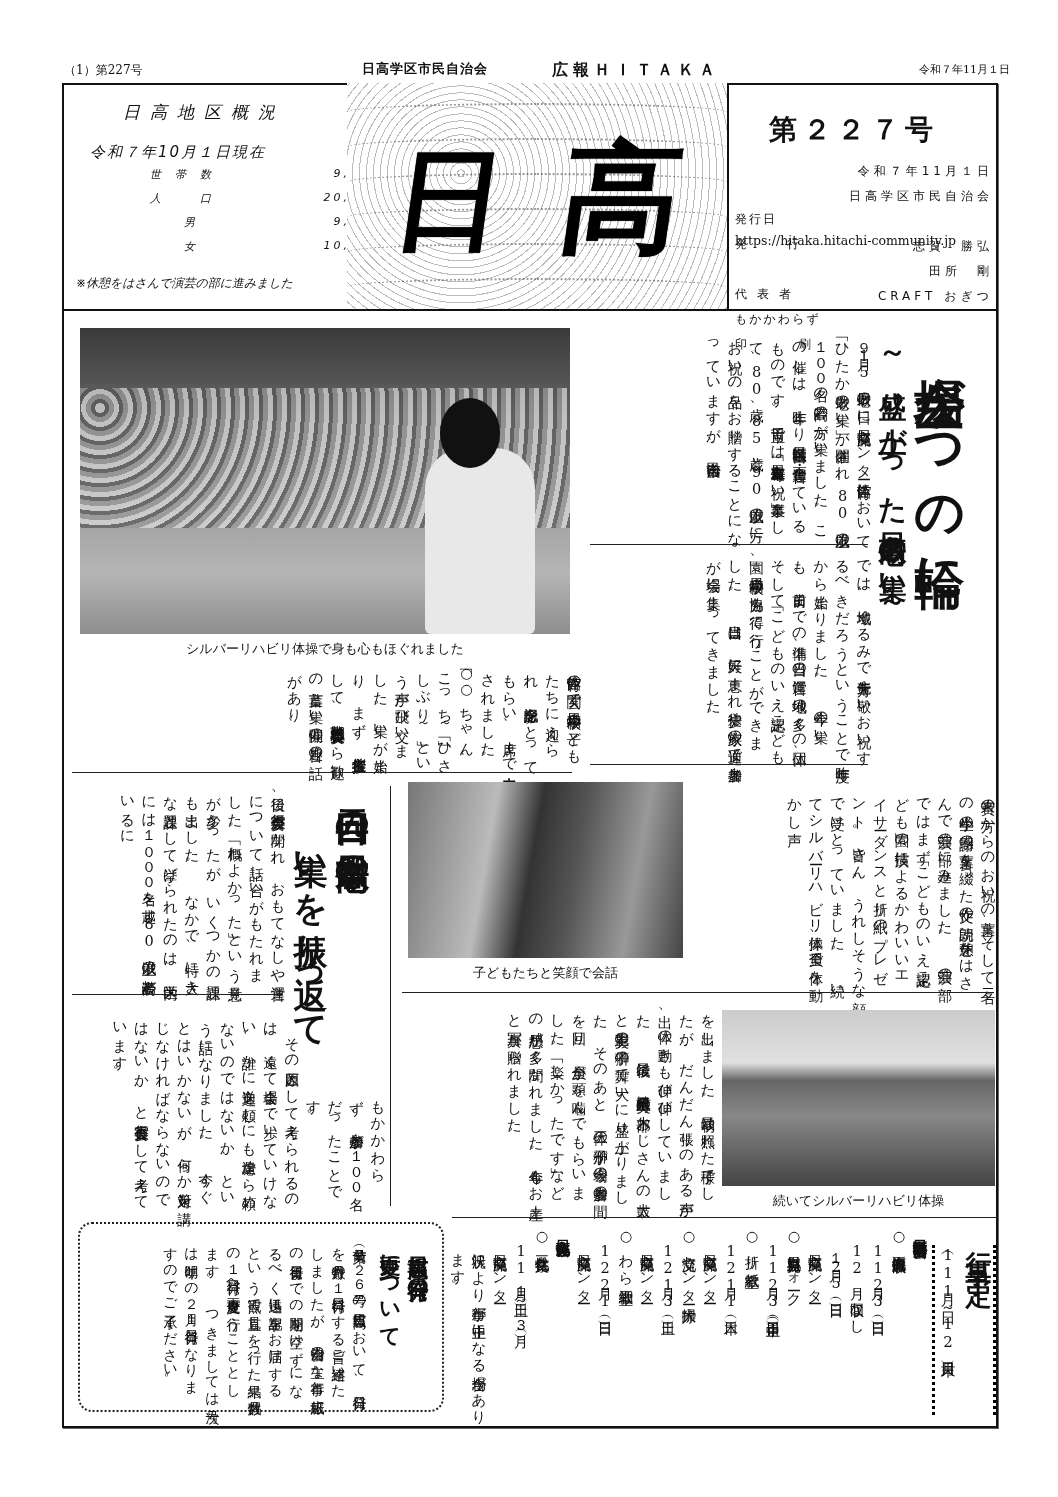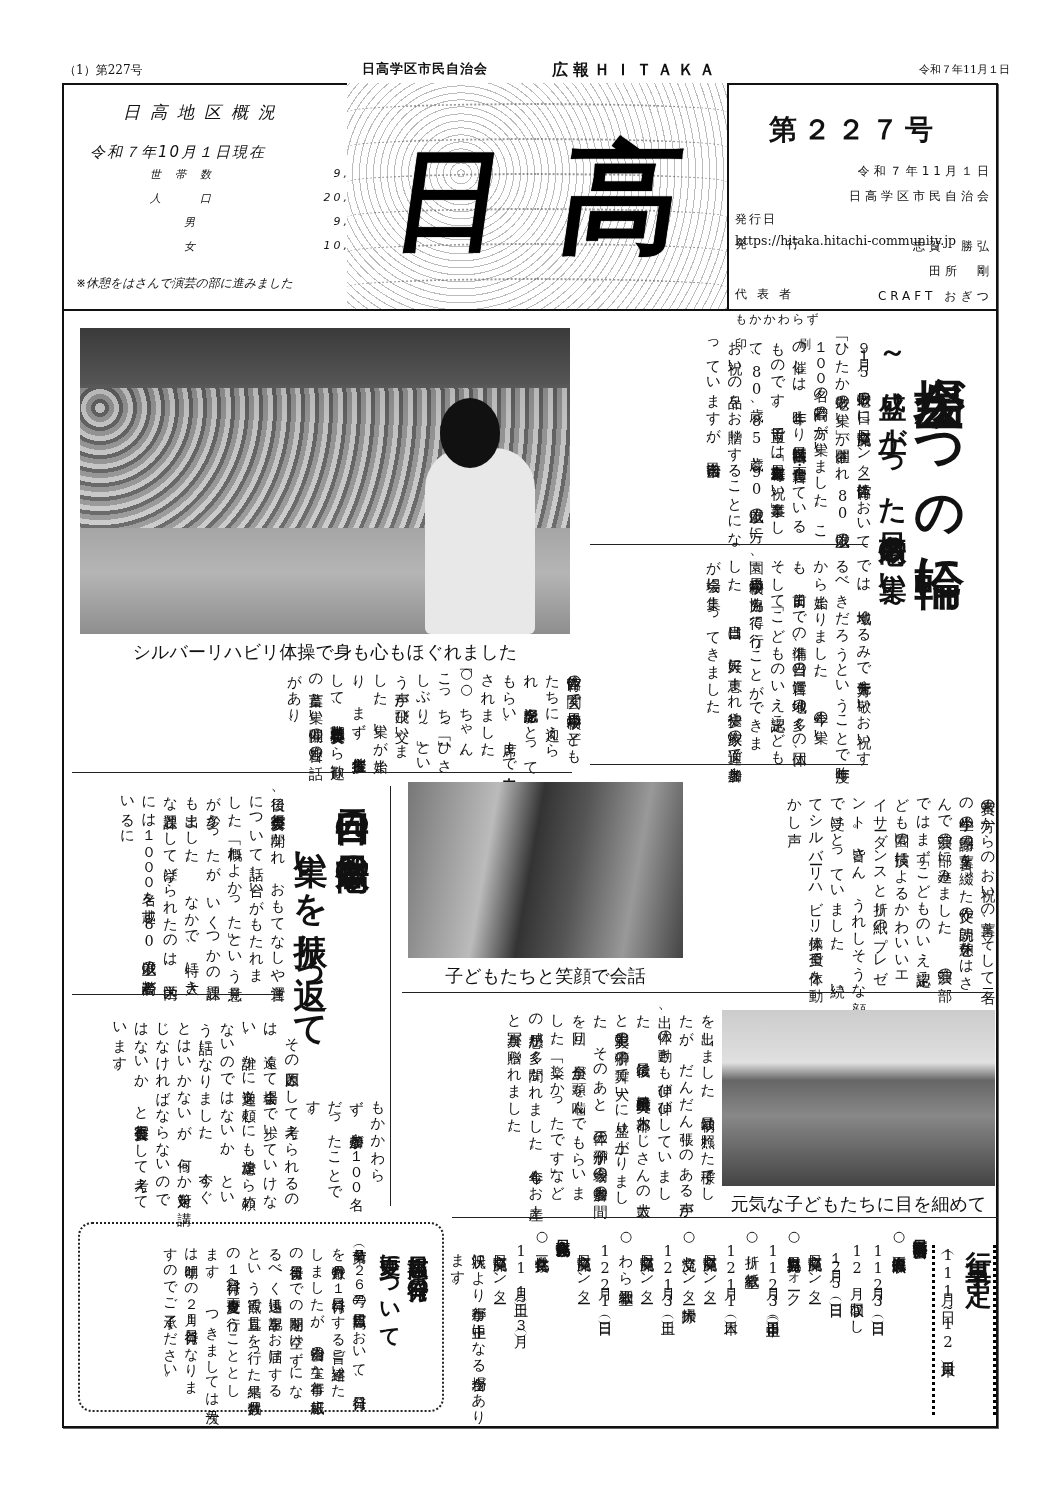--- a/index.html
+++ b/index.html
@@ -47,21 +47,21 @@
   .photo1 { left: 80px; top: 328px; width: 490px; height: 306px;
     background: linear-gradient(180deg, #3a3a3a 0%, #555 18%, #7d7d7d 30%, #9a9a9a 55%, #b5b5b5 80%, #8e8e8e 100%); }
   .photo1 .crowd { position: absolute; left: 0; top: 60px; width: 100%; height: 140px;
     background: repeating-radial-gradient(circle at 20px 20px, #ddd 0 5px, #555 5px 9px, #999 9px 14px); opacity: .7; }
   .photo1 .person { position: absolute; left: 345px; top: 120px; width: 110px; height: 186px; background: #e8e8e8; border-radius: 40px 40px 6px 6px; }
   .photo1 .head { position: absolute; left: 360px; top: 70px; width: 60px; height: 70px; background: #111; border-radius: 50%; }
   .photo2 { left: 408px; top: 782px; width: 275px; height: 176px;
     background: linear-gradient(100deg, #777 0%, #bbb 30%, #333 45%, #555 60%, #999 80%, #444 100%); }
   .photo3 { left: 722px; top: 1010px; width: 273px; height: 176px;
     background: linear-gradient(180deg, #ccc 0%, #e0e0e0 30%, #666 40%, #888 60%, #444 100%); }
-  .caption { font-family: "DejaVu Sans", sans-serif; font-size: 18px; text-align: center; }
+  .caption { font-family: "DejaVu Sans", sans-serif; font-size: 13px; text-align: center; }
 
   .rule { background: #222; height: 1px; }
   .vrule { background: #222; width: 1px; }
 
   
   .body { font-family: "DejaVu Serif", serif; font-size: 14.5px; line-height: 21.5px; letter-spacing: 0.6px; }
   .headline-big { font-family: "DejaVu Sans", sans-serif; font-weight: bold; font-size: 50px; letter-spacing: 2px; line-height: 56px; }
   .headline-sub { font-family: "DejaVu Serif", serif; font-weight: bold; font-size: 28px; letter-spacing: 2px; line-height: 32px; }
   .headline-2 { font-family: "DejaVu Sans", sans-serif; font-weight: bold; font-size: 34px; line-height: 42px; letter-spacing: 1px; }
 
@@ -166,21 +166,21 @@
 <div class="abs rule" style="left:72px; top:772px; width:500px;"></div>
 
 <div class="abs vt body" style="left:692px; top:788px; width:306px; height:205px;">来賓の方からのお祝いの言葉、そして二名の小学生の感謝の言葉を綴った作文の朗読、休憩をはさんで演芸の部に進みました。　演芸の部ではまず「こどものいえ認定こども園」の演技によるかわいいエイサーダンスと折り紙のプレゼント。皆さん、うれしそうな顔で受けとっていました。　続いてシルバーリハビリ体操、全員で体を動かし声</div>
 
 <div class="abs photo photo2"></div>
 <div class="abs caption" style="left:408px; top:964px; width:275px;">子どもたちと笑顔で会話</div>
 <div class="abs rule" style="left:402px; top:992px; width:592px;"></div>
 
 <div class="abs vt body" style="left:400px; top:1004px; width:318px; height:205px;">を出しました。最初は照れた様子でしたが、だんだん張りのある声が出、体の動きも伸び伸びしていました。　最後は、埼玉県美里町の木部おじさんの太鼓と美里彩の獅子の舞で大いに盛り上がりました。そのあと、三体の獅子が会場の参加者の間を回り、全員が頭を噛んでもらいました。「楽しかったです」などの感想が多く聞かれました。今年もお土産と写真が贈られました。</div>
 <div class="abs photo photo3"></div>
-<div class="abs caption" style="left:722px; top:1192px; width:273px;">元気な子どもたちに目を細めて</div>
+<div class="abs caption" style="left:722px; top:1192px; width:273px;">続いてシルバーリハビリ体操</div>
 
 <div class="abs vrule" style="left:390px; top:786px; height:420px;"></div>
 <div class="abs vt headline-2" style="left:332px; top:786px; height:330px;">二回目の日高敬老の</div>
 <div class="abs vt headline-2" style="left:290px; top:828px; height:290px;">集いを振り返って</div>
 <div class="abs vt body" style="left:72px; top:786px; width:216px; height:205px;">後日、実行委員会が開かれ、おもてなしや運営について話し合いがもたれました。「概ねよかった」という意見が多かったが、いくつかの課題も出ました。　なかで、特に大きな課題として挙げられたのは、学区内には１０００名を越す80歳以上の高齢者がいるに</div>
 <div class="abs rule" style="left:72px; top:994px; width:210px;"></div>
 <div class="abs vt body" style="left:306px; top:1090px; width:82px; height:112px;">もかかわらず、参加者が１００名だったことです。</div>
 <div class="abs vt body" style="left:72px; top:1012px; width:230px; height:196px;">　その原因として考えられるのは、遠くて会場まで歩いていけない、誰かに送迎を頼むにも遠慮から頼めないのではないか、という話になりました。　今すぐとはいかないが、何らか対策を講じなければならないのではないか、と実行委員会として考えています。</div>
 
 <div class="abs rule" style="left:452px; top:1217px; width:546px;"></div>

